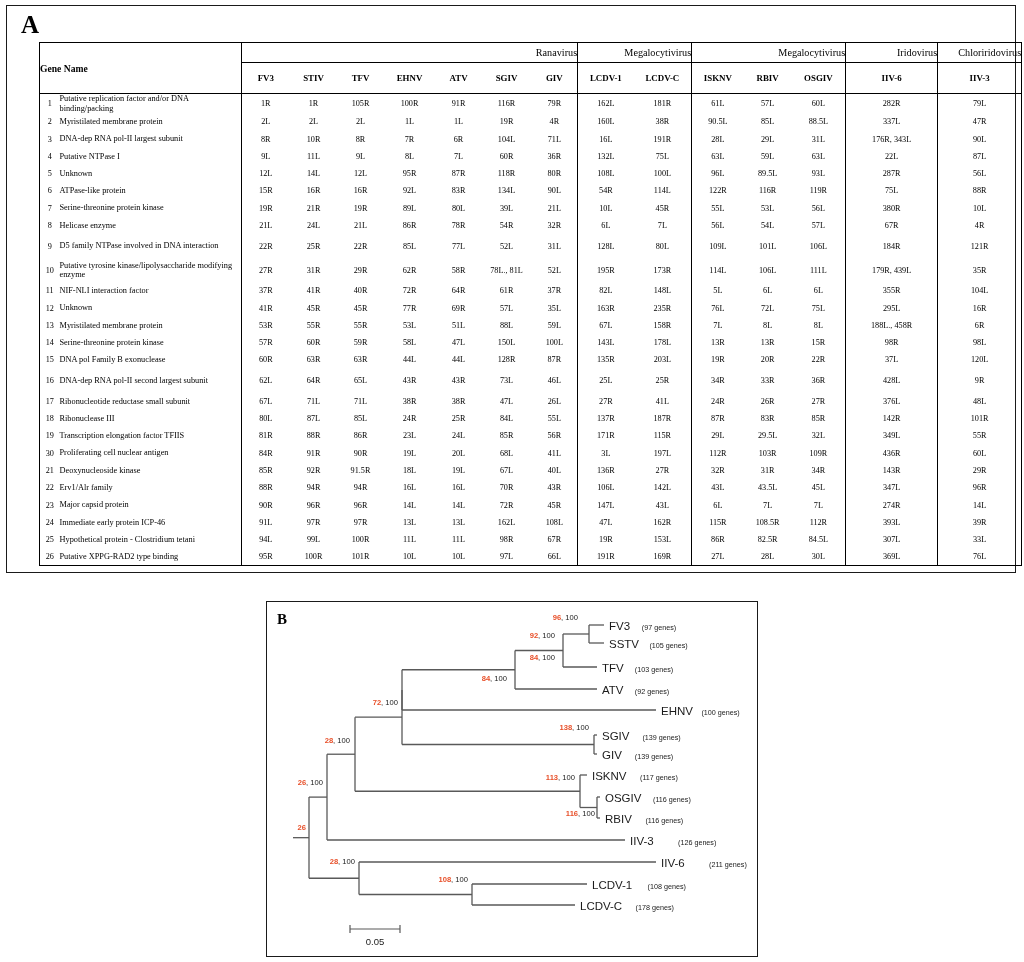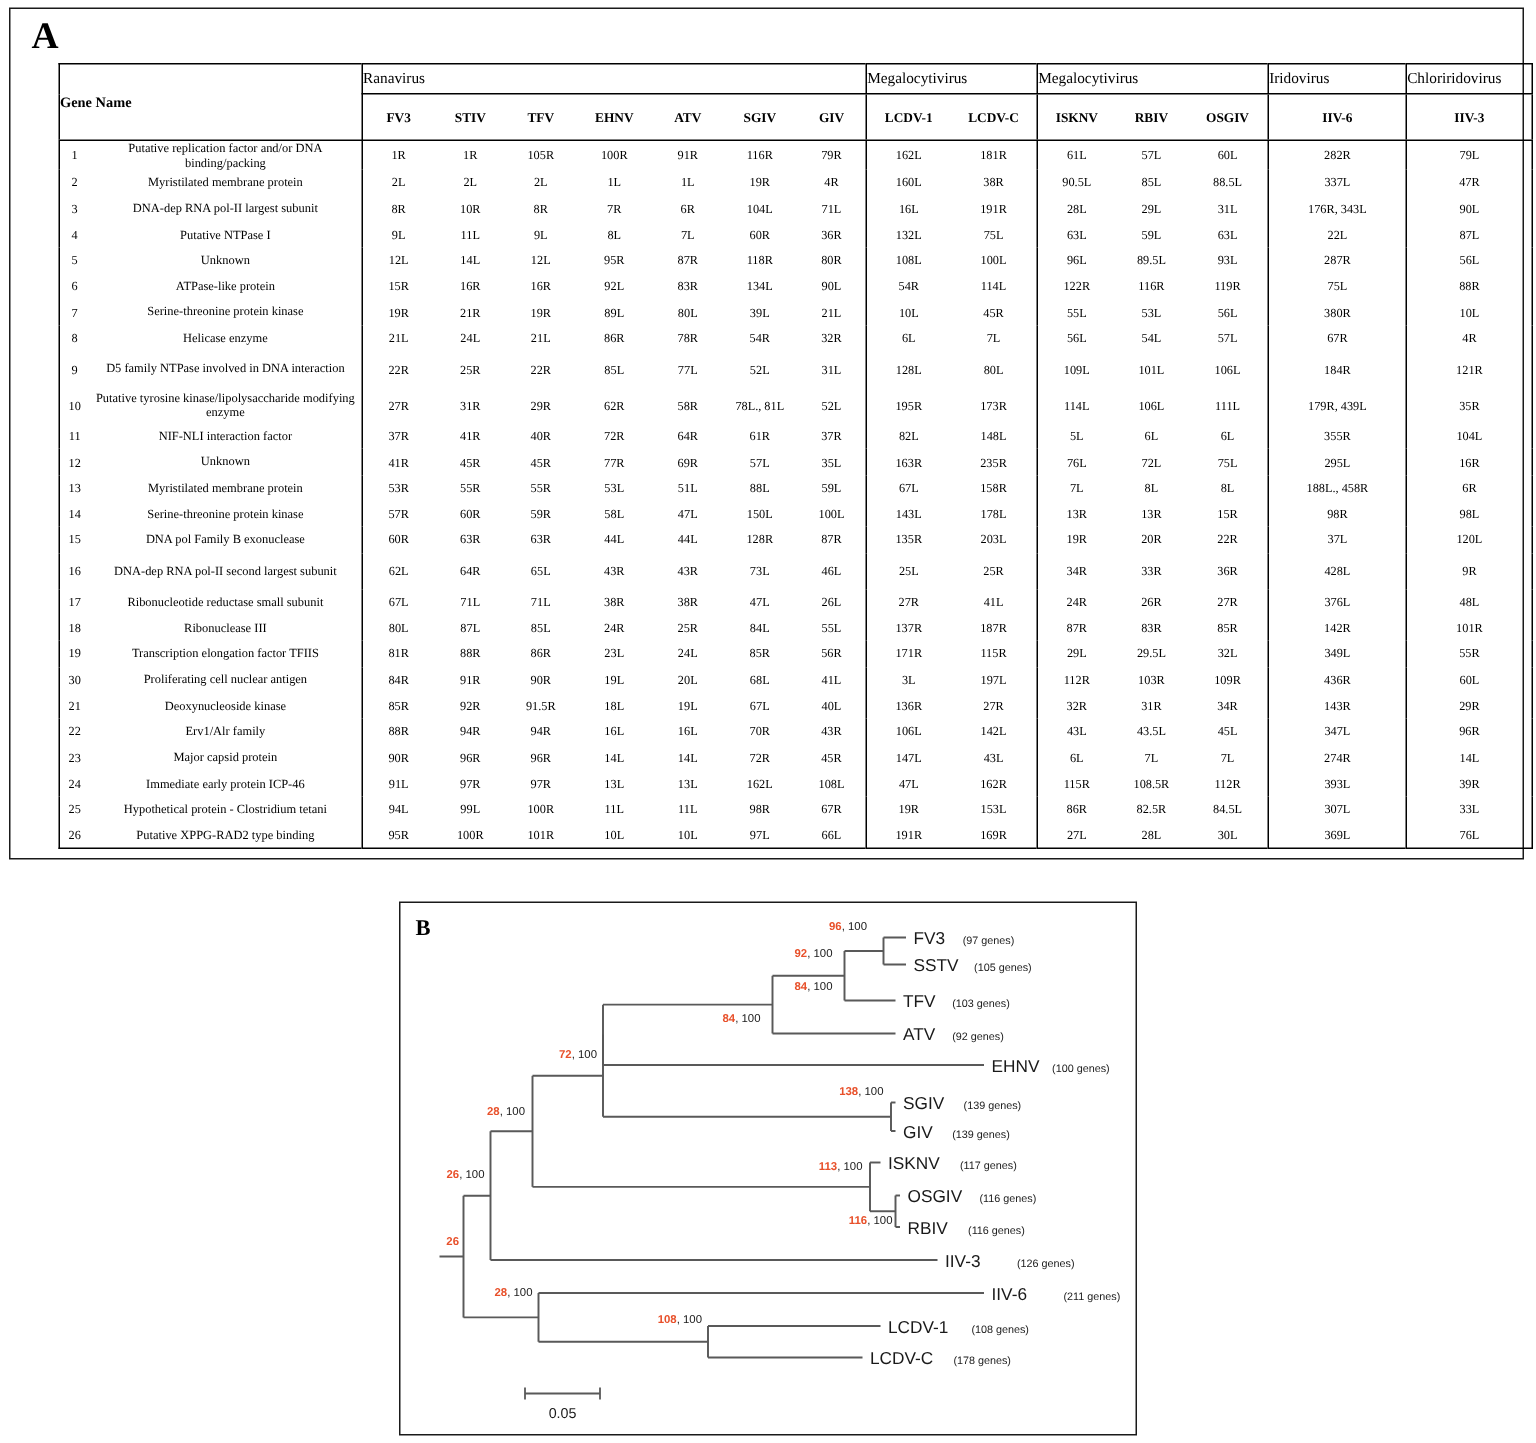--- a/index.html
+++ b/index.html
@@ -56,21 +56,21 @@
   }
   
   table.maintable {
     border-top: 1.6px solid #000;
     border-bottom: 1.6px solid #000;
     border-left: 1.6px solid #000;
     border-right: 1.6px solid #000;
   }
   
   .grp-head {
-    text-align: left;
+    text-align: right;
     font-size: 10.2px;
     font-weight: normal;
     height: 19px;
     border-bottom: 0.9px solid #000;
     border-left: 1.4px solid #000;
   }
   .grp-head.first { border-left: 1.4px solid #000; }
   .genename-cell {
     text-align: left;
     font-weight: bold;
@@ -88,21 +88,21 @@
   .sub-head.grpstart { border-left: 1.4px solid #000; }
 
   td.num {
     width: 22px;
     text-align: center;
     font-size: 8.2px;
     padding-right: 2px;
     vertical-align: middle;
   }
   td.gname {
-    text-align: center;
+    text-align: left;
     font-size: 8.3px;
     padding-left: 2px;
     padding-right: 3px;
     line-height: 1.15;
     border-right: 1.4px solid #000;
   }
   td.val {
     text-align: center;
     font-size: 8.2px;
   }

